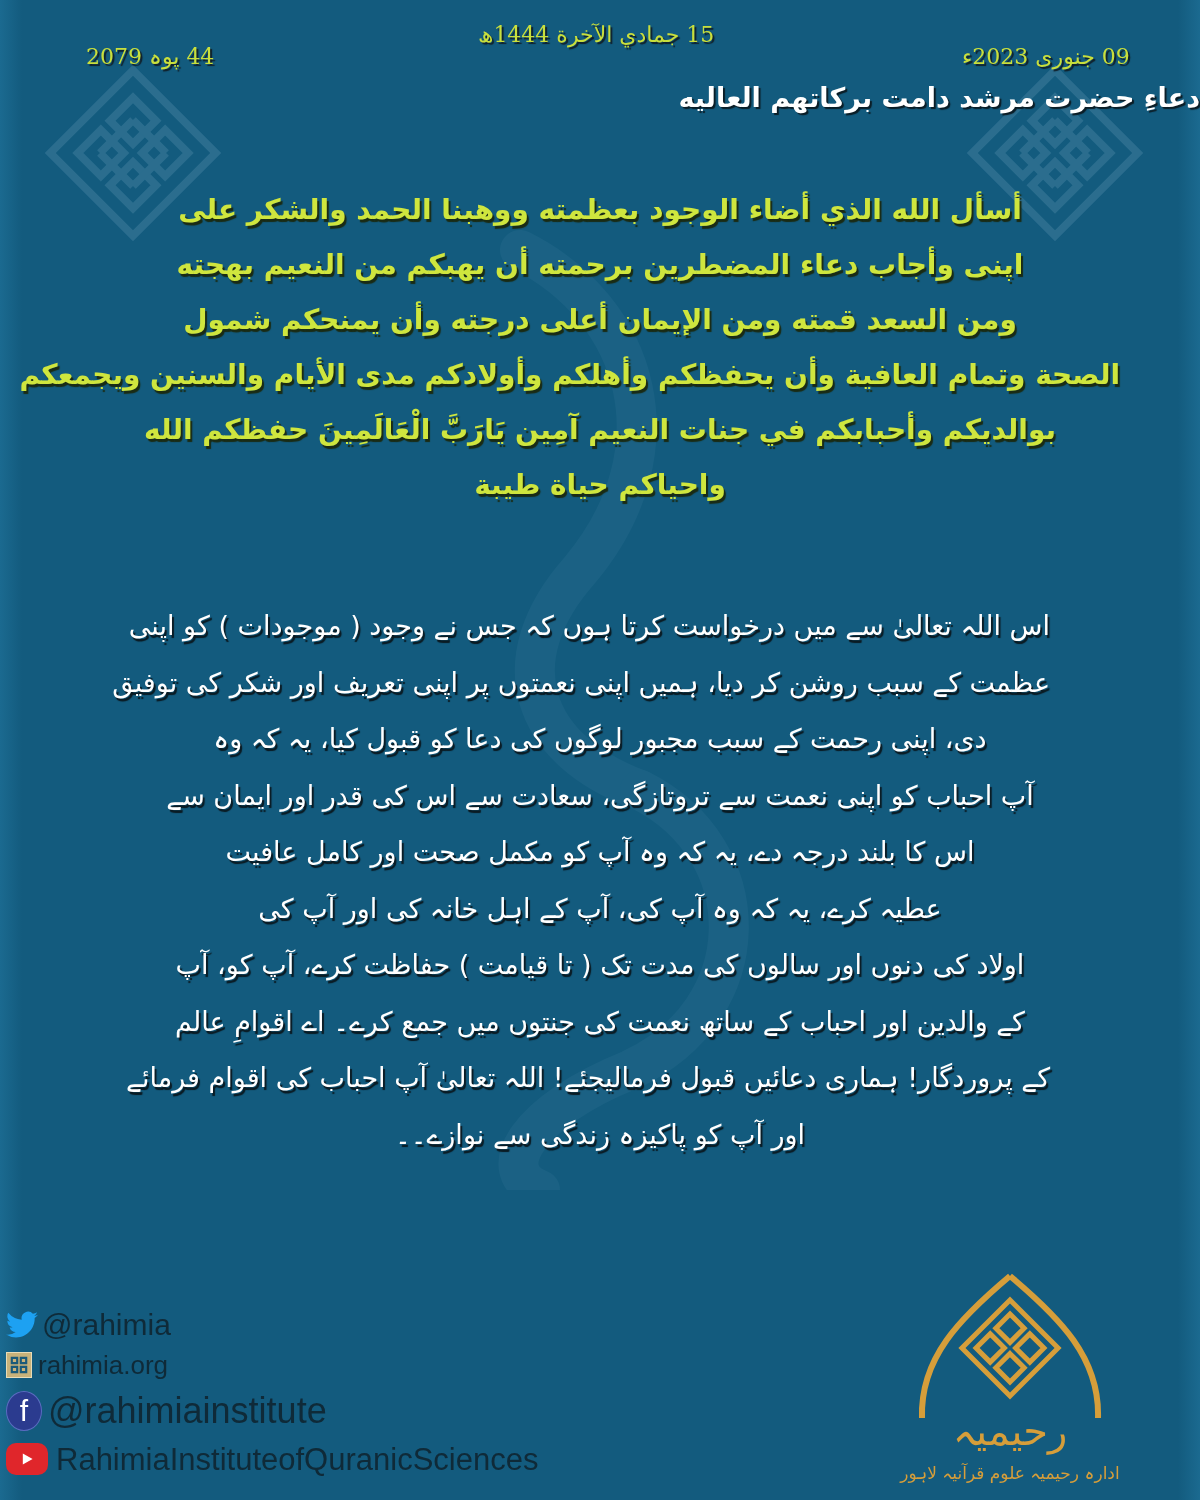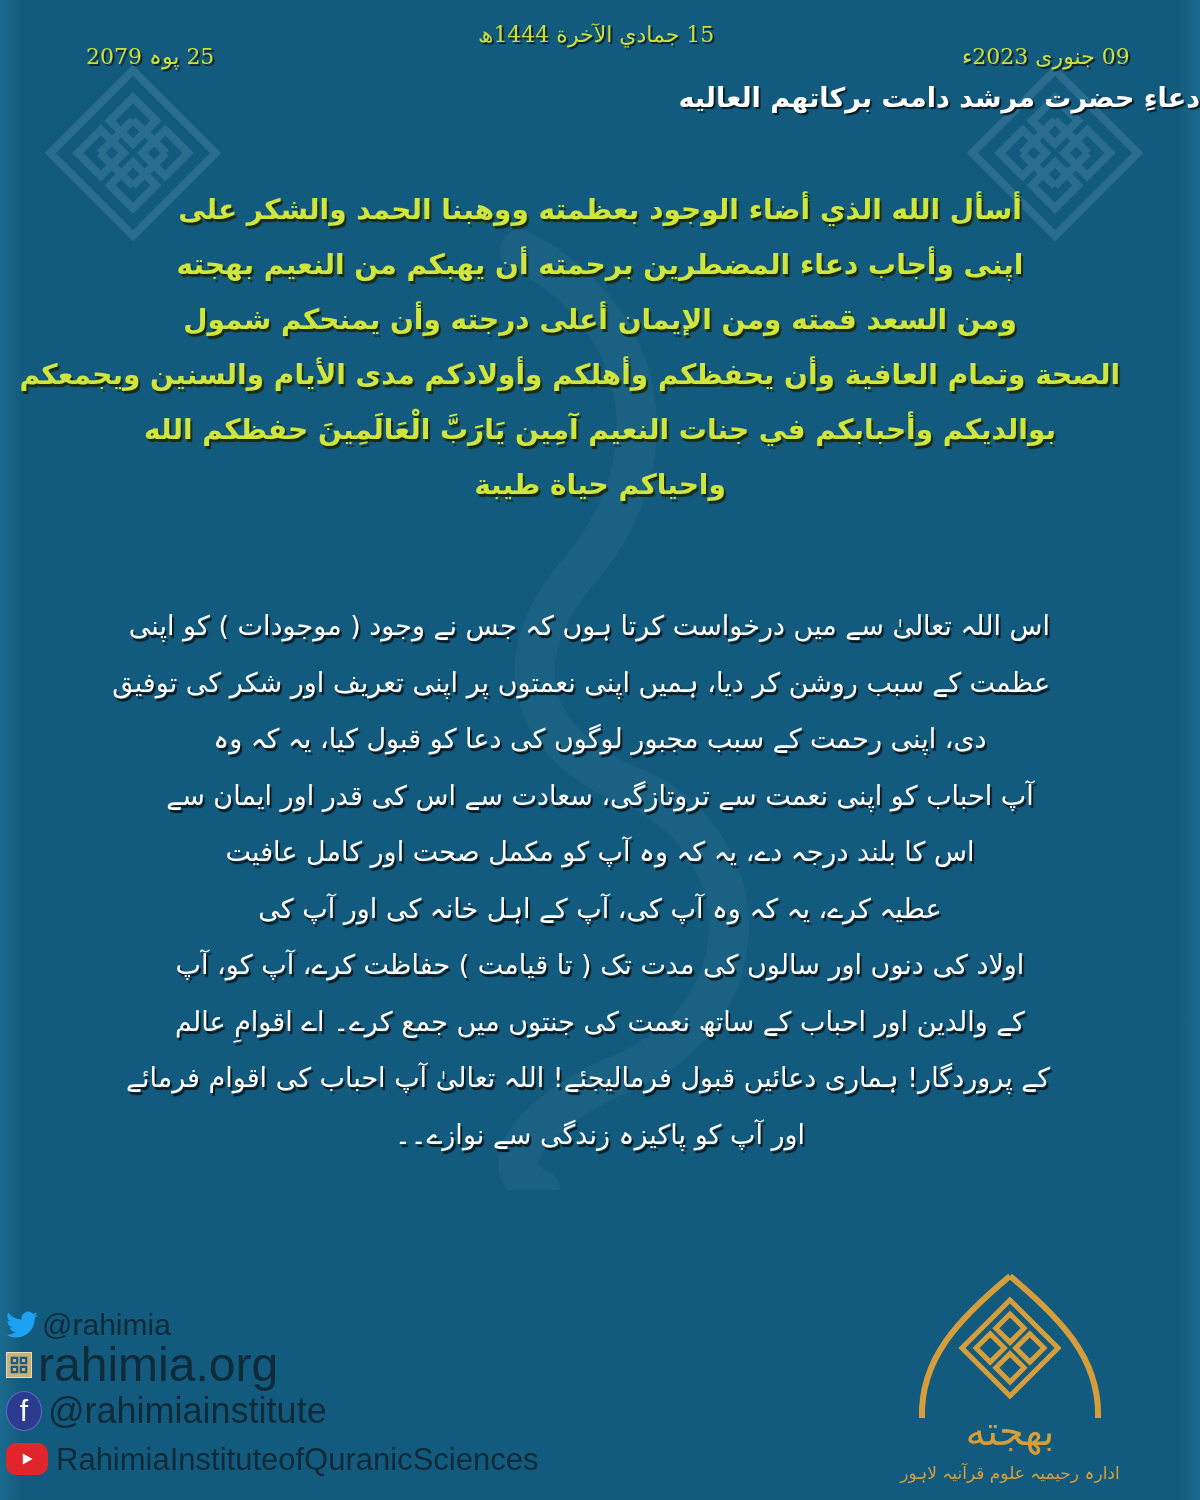--- a/index.html
+++ b/index.html
@@ -82,21 +82,21 @@
   </svg>
 </div>
 
 <div class="big-watermark">
   <svg viewBox="0 0 420 1000" fill="none" stroke="#5f9ab8" stroke-width="40" stroke-linecap="round">
     <path d="M140 60 C 260 120, 300 260, 200 380 C 120 470, 150 560, 260 600"></path>
     <path d="M260 600 C 380 660, 380 820, 250 880 C 150 920, 110 980, 160 1000"></path>
   </svg>
 </div>
 
-<div class="date" style="left:86px;top:44px;">25 پوہ 2079</div>
+<div class="date" style="left:86px;top:44px;">44 پوہ 2079</div>
 <div class="date" style="left:478px;top:22px;">15 جمادي الآخرة 1444ھ</div>
 <div class="date" style="left:962px;top:44px;">09 جنوری 2023ء</div>
 
 <div class="title">دعاءِ حضرت مرشد دامت برکاتهم العاليه</div>
 
 <div class="arabic">
   <div>أسأل الله الذي أضاء الوجود بعظمته ووهبنا الحمد والشكر على</div>
   <div>اپنی وأجاب دعاء المضطرين برحمته أن يهبكم من النعيم بهجته</div>
   <div>ومن السعد قمته ومن الإيمان أعلى درجته وأن يمنحكم شمول</div>
   <div>الصحة وتمام العافية وأن يحفظكم وأهلكم وأولادكم مدى الأيام والسنين ويجمعكم</div>
@@ -125,21 +125,21 @@
         </svg>
     </span>
     <span class="txt" style="font-size:30px;">@rahimia</span>
   </div>
   <div class="social-row" style="height:42px;">
     <span class="ic-web">
       <svg viewBox="0 0 10 10" width="18" height="18" fill="none" stroke="#1a5a7a" stroke-width="1.2">
           <path d="M1 1h3v3H1zM6 1h3v3H6zM1 6h3v3H1zM6 6h3v3H6z"></path>
         </svg>
     </span>
-    <span class="txt" style="font-size:48px;">rahimia.org</span>
+    <span class="txt" style="font-size:26px;">rahimia.org</span>
   </div>
   <div class="social-row" style="height:50px;">
     <span class="ic-fb">f</span>
     <span class="txt" style="font-size:36px;">@rahimiainstitute</span>
   </div>
   <div class="social-row" style="height:46px;">
     <span class="ic-yt">
       <svg viewBox="0 0 10 10" width="14" height="14">
           <path fill="#fff" d="M2 1 L9 5 L2 9 Z"></path>
         </svg>
@@ -150,15 +150,15 @@
 
 <div class="logo">
   <svg viewBox="0 0 220 232" width="220" height="232">
     <path d="M110 8 C 60 50, 20 90, 22 150" fill="none" stroke="#d69e3a" stroke-width="6"></path>
     <path d="M110 8 C 160 50, 200 90, 198 150" fill="none" stroke="#d69e3a" stroke-width="6"></path>
     <g transform="translate(110 80) rotate(45)" fill="none" stroke="#d69e3a" stroke-width="5">
       <rect x="-34" y="-34" width="68" height="68"></rect>
       <path d="M-24 -24 H-4 V-4 H-24 Z M4 -24 H24 V-4 H4 Z M-24 4 H-4 V24 H-24 Z M4 4 H24 V24 H4 Z"></path>
     </g>
   </svg>
-  <div class="logo-text1">بهجته</div>
+  <div class="logo-text1">رحیمیہ</div>
   <div class="logo-text2">ادارہ رحیمیہ علوم قرآنیہ لاہور</div>
 </div>
 
 </body></html>

